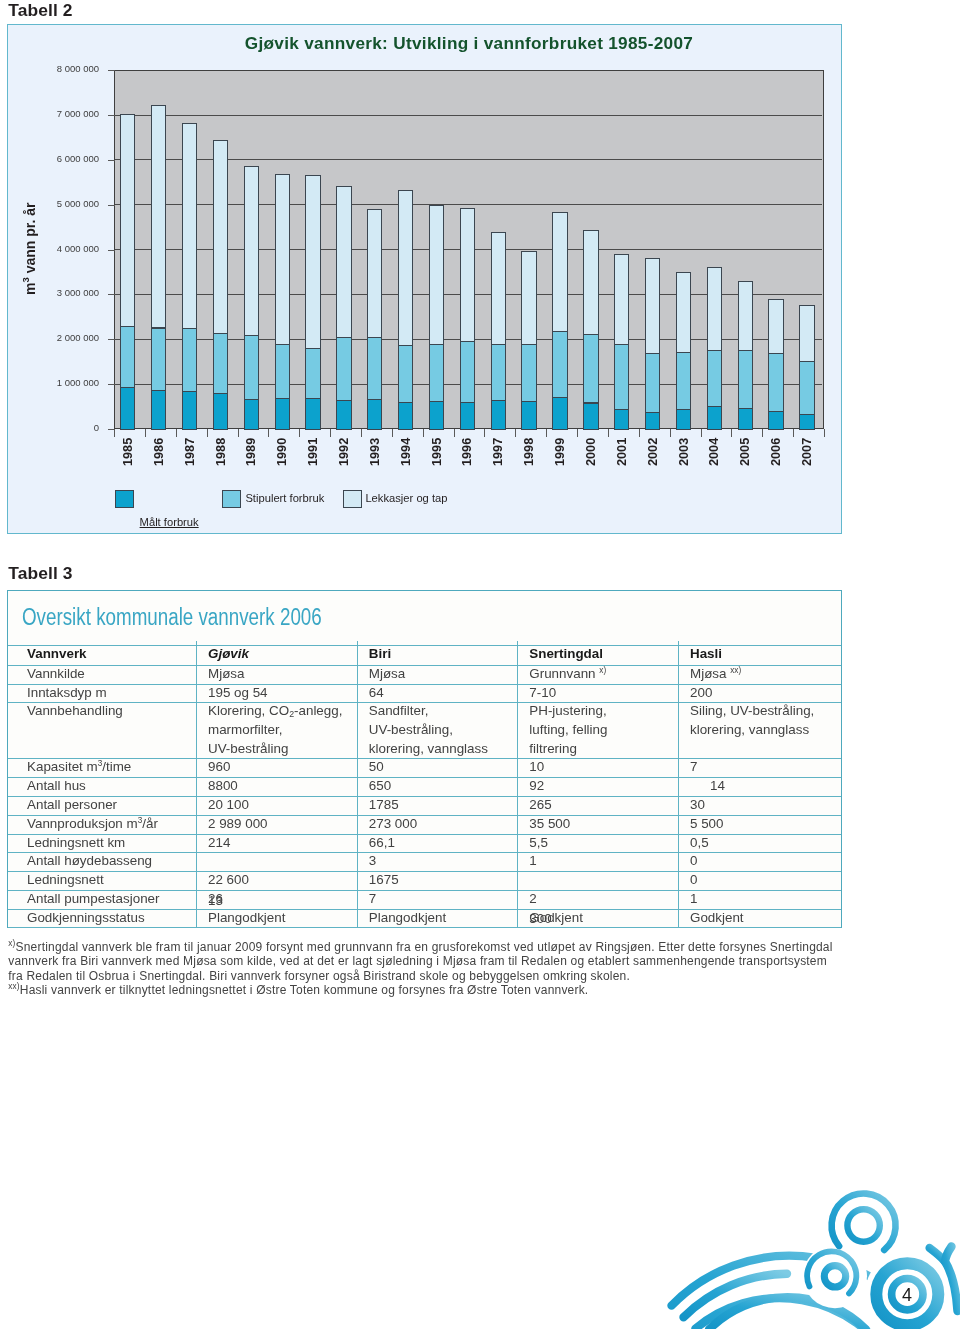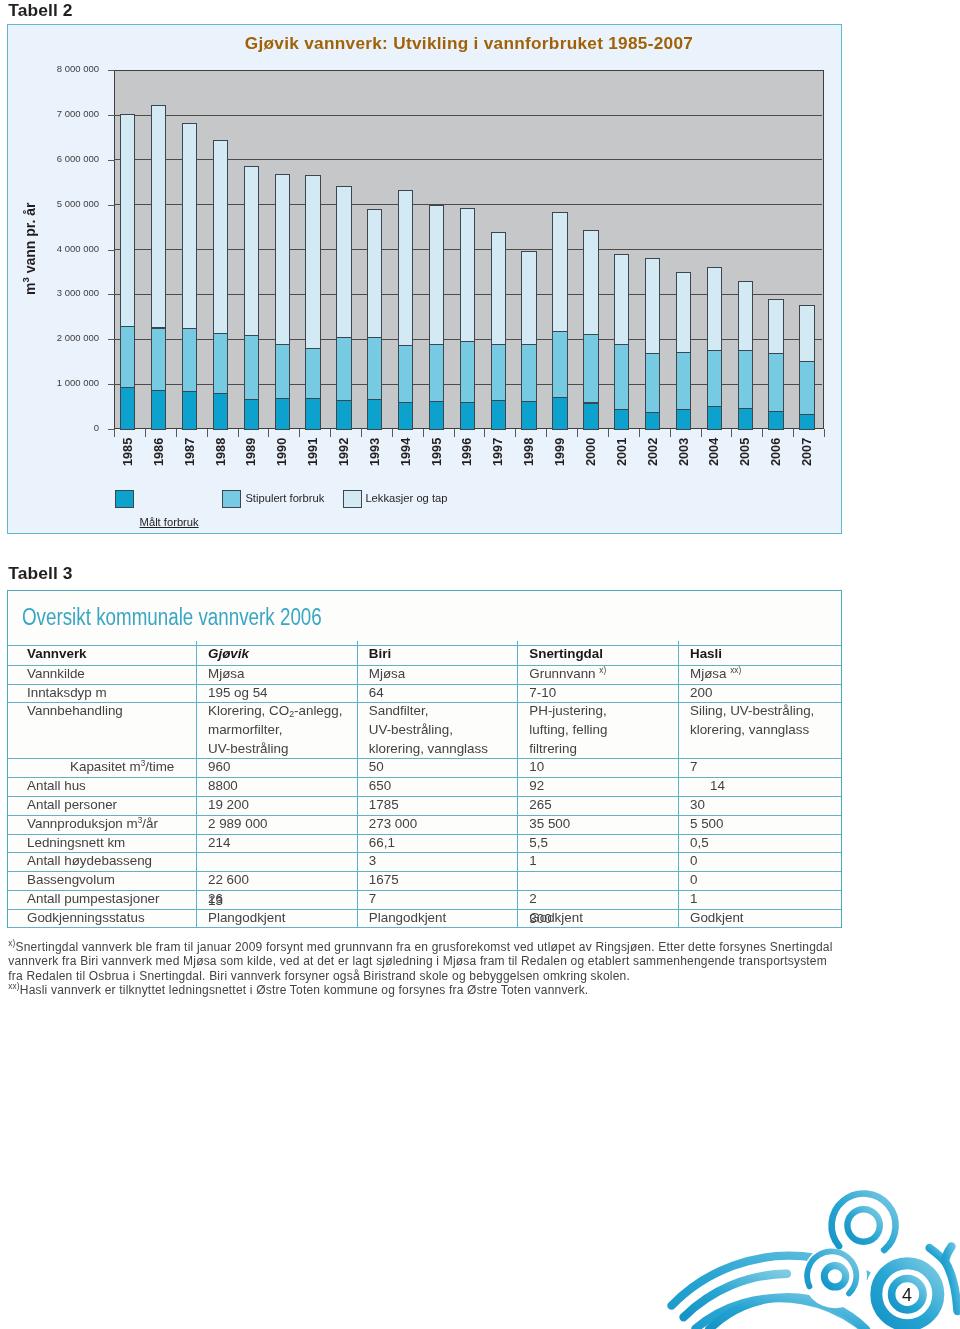--- a/index.html
+++ b/index.html
@@ -11,21 +11,21 @@
 
   
   .cap{position:absolute;font-size:17.4px;font-weight:700;color:#231f20;letter-spacing:0.1px;}
   #cap2{left:8.3px;top:-0.5px;}
   #cap3{left:8.3px;top:563px;}
 
   .panel{position:absolute;border:1px solid #62b8cd;background:#eaf2fc;}
   #chartpanel{left:7px;top:24px;width:833px;height:508px;}
 
   .chart-title{position:absolute;left:106px;top:8px;width:710px;text-align:center;
-               font-size:17.2px;font-weight:700;color:#a16207;letter-spacing:0.3px;}
+               font-size:17.2px;font-weight:700;color:#14532d;letter-spacing:0.3px;}
 
   .ylabel{position:absolute;font-size:14px;font-weight:700;color:#231f20;line-height:14px;
           transform:rotate(-90deg);transform-origin:left top;white-space:nowrap;}
 
   .plot{position:absolute;background:#c6c7c9;border:1.4px solid #3f3f3f;box-sizing:border-box;}
   .gridline{position:absolute;left:0;height:1.2px;background:#4b4b4b;}
   .tick{position:absolute;width:7px;height:1px;background:#595959;}
   .ylab{position:absolute;font-size:9.5px;color:#3d3d3d;text-align:right;white-space:nowrap;}
   .xtick{position:absolute;width:1px;background:#595959;}
   .xlab{position:absolute;font-size:12.7px;font-weight:700;color:#231f20;line-height:12.7px;
@@ -234,51 +234,51 @@
 <div class="cell" style="left:208.0px;top:722.9px;">marmorfilter,</div>
 <div class="cell" style="left:208.0px;top:741.8px;">UV-bestråling</div>
 <div class="cell" style="left:368.8px;top:704.0px;">Sandfilter,</div>
 <div class="cell" style="left:368.8px;top:722.9px;">UV-bestråling,</div>
 <div class="cell" style="left:368.8px;top:741.8px;">klorering, vannglass</div>
 <div class="cell" style="left:529.3px;top:704.0px;">PH-justering,</div>
 <div class="cell" style="left:529.3px;top:722.9px;">lufting, felling</div>
 <div class="cell" style="left:529.3px;top:741.8px;">filtrering</div>
 <div class="cell" style="left:690.0px;top:704.0px;">Siling, UV-bestråling,</div>
 <div class="cell" style="left:690.0px;top:722.9px;">klorering, vannglass</div>
-<div class="cell" style="left:27.0px;top:760.2px;margin-left:43px;"><span>Kapasitet m</span><sup class="sm">3</sup><span>/time</span></div>
+<div class="cell" style="left:27.0px;top:760.2px;"><span>Kapasitet m</span><sup class="sm">3</sup><span>/time</span></div>
 <div class="cell" style="left:208.0px;top:760.2px;">960</div>
 <div class="cell" style="left:368.8px;top:760.2px;">50</div>
 <div class="cell" style="left:529.3px;top:760.2px;">10</div>
 <div class="cell" style="left:690.0px;top:760.2px;">7</div>
 <div class="cell" style="left:27.0px;top:779.2px;">Antall hus</div>
 <div class="cell" style="left:208.0px;top:779.2px;">8800</div>
 <div class="cell" style="left:368.8px;top:779.2px;">650</div>
 <div class="cell" style="left:529.3px;top:779.2px;">92</div>
 <div class="cell" style="left:690.0px;top:779.2px;margin-left:20px;">14</div>
 <div class="cell" style="left:27.0px;top:798.0px;">Antall personer</div>
-<div class="cell" style="left:208.0px;top:798.0px;">19 200</div>
+<div class="cell" style="left:208.0px;top:798.0px;">20 100</div>
 <div class="cell" style="left:368.8px;top:798.0px;">1785</div>
 <div class="cell" style="left:529.3px;top:798.0px;">265</div>
 <div class="cell" style="left:690.0px;top:798.0px;">30</div>
 <div class="cell" style="left:27.0px;top:816.8px;"><span>Vannproduksjon m</span><sup class="sm">3</sup><span>/år</span></div>
 <div class="cell" style="left:208.0px;top:816.8px;">2 989 000</div>
 <div class="cell" style="left:368.8px;top:816.8px;">273 000</div>
 <div class="cell" style="left:529.3px;top:816.8px;">35 500</div>
 <div class="cell" style="left:690.0px;top:816.8px;">5 500</div>
 <div class="cell" style="left:27.0px;top:835.6px;">Ledningsnett km</div>
 <div class="cell" style="left:208.0px;top:835.6px;">214</div>
 <div class="cell" style="left:368.8px;top:835.6px;">66,1</div>
 <div class="cell" style="left:529.3px;top:835.6px;">5,5</div>
 <div class="cell" style="left:690.0px;top:835.6px;">0,5</div>
 <div class="cell" style="left:27.0px;top:854.4px;">Antall høydebasseng</div>
 <div class="cell" style="left:208.0px;top:894px;text-align:right;">13</div>
 <div class="cell" style="left:368.8px;top:854.4px;">3</div>
 <div class="cell" style="left:529.3px;top:854.4px;">1</div>
 <div class="cell" style="left:690.0px;top:854.4px;">0</div>
-<div class="cell" style="left:27.0px;top:873.2px;">Bassengvolum</div>
+<div class="cell" style="left:27.0px;top:873.2px;">Ledningsnett</div>
 <div class="cell" style="left:208.0px;top:873.2px;">22 600</div>
 <div class="cell" style="left:368.8px;top:873.2px;">1675</div>
 <div class="cell" style="left:529.3px;top:873.2px;margin-top:39px;">300</div>
 <div class="cell" style="left:690.0px;top:873.2px;">0</div>
 <div class="cell" style="left:27.0px;top:892.0px;">Antall pumpestasjoner</div>
 <div class="cell" style="left:208.0px;top:892.0px;">26</div>
 <div class="cell" style="left:368.8px;top:892.0px;">7</div>
 <div class="cell" style="left:529.3px;top:892.0px;">2</div>
 <div class="cell" style="left:690.0px;top:892.0px;">1</div>
 <div class="cell" style="left:27.0px;top:910.8px;">Godkjenningsstatus</div>

